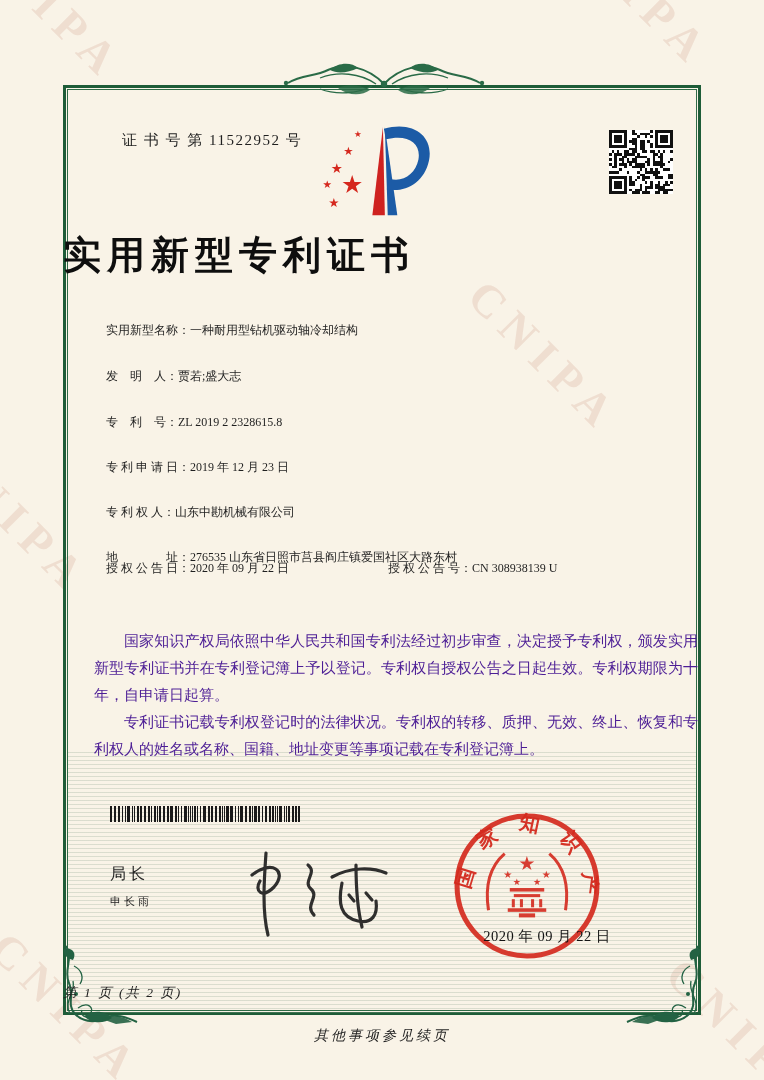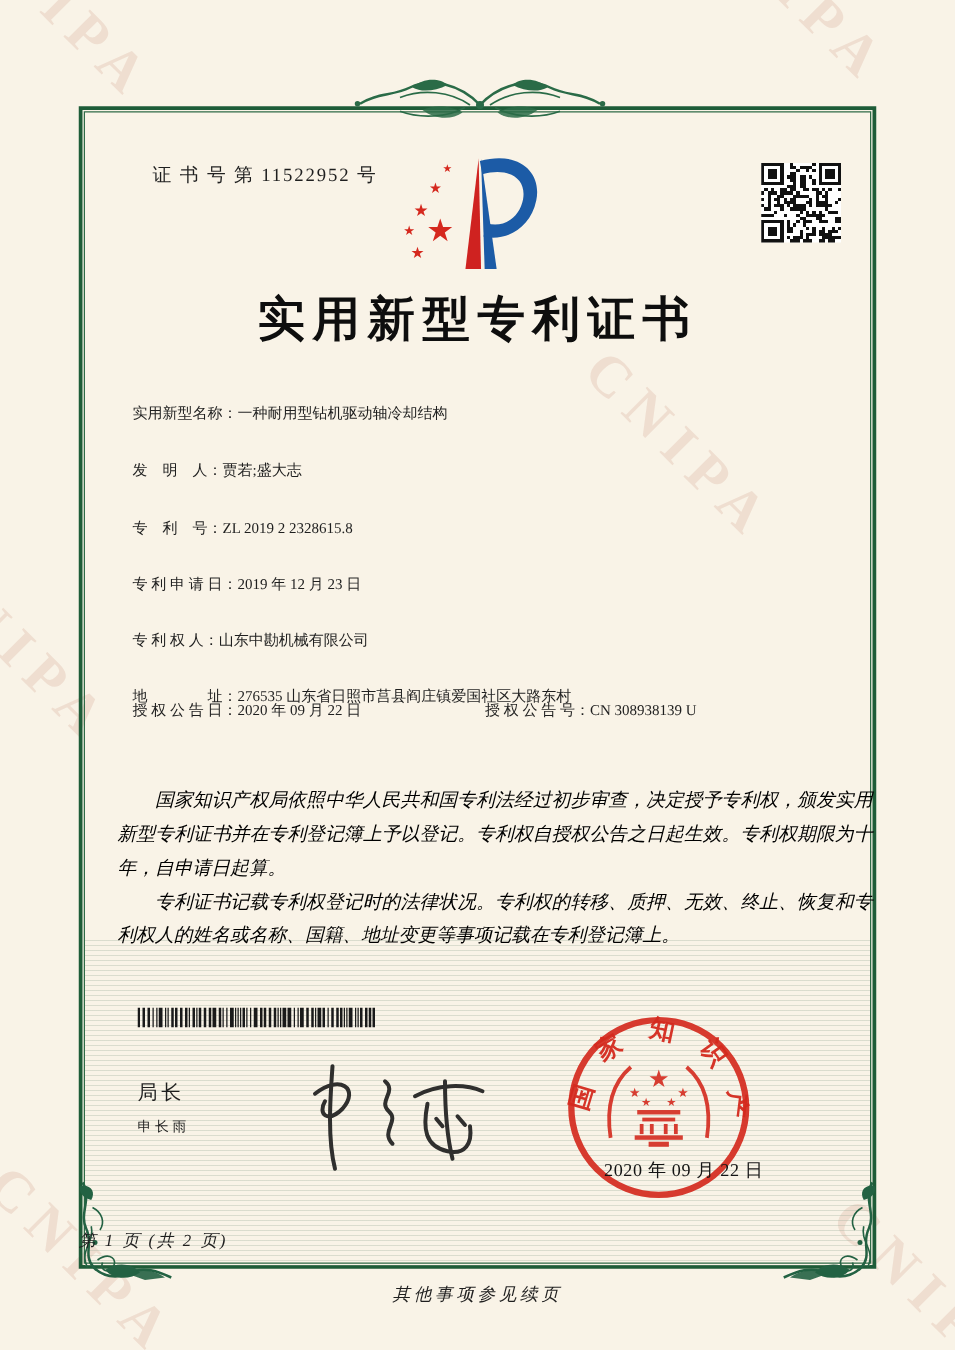--- a/index.html
+++ b/index.html
@@ -27,30 +27,30 @@
     pointer-events:none;
   }
   .cert-no{
     position:absolute; left:122px; top:131px;
     font-size:15px; letter-spacing:1.5px;
   }
   .logo{ position:absolute; left:322px; top:124px; }
   .qr{ position:absolute; left:609px; top:130px; }
   .title{
     position:absolute; left:63px; top:230px; width:638px; margin:0;
-    text-align:center; font-size:38px; font-weight:bold;
+    text-align:left; font-size:38px; font-weight:bold;
     letter-spacing:6px; color:#0e0e0e;
   }
   .field-row{ position:absolute; left:106px; width:592px; font-size:12px; }
   .fr1{top:322px}.fr2{top:368px}.fr3{top:414px}.fr4{top:459px}
   .fr5{top:504px}.fr6{top:549px}.fr7{top:560px}
   .grant-pair{ position:absolute; left:282px; top:0; }
   .paras{
     position:absolute; left:94px; top:628px; width:604px;
-    font-size:15px; line-height:27px; font-style:italic; color:#000000;
+    font-size:15px; line-height:27px; color:#4c1d95;
     text-align:justify;
   }
   .paras p{ margin:0; text-indent:2em; }
   .barcode{ position:absolute; left:110px; top:806px; }
   .sig-role{
     position:absolute; left:110px; top:864px;
     font-family:"Liberation Sans","DejaVu Sans",sans-serif;
     font-size:16px; letter-spacing:3px;
   }
   .sig-name{

